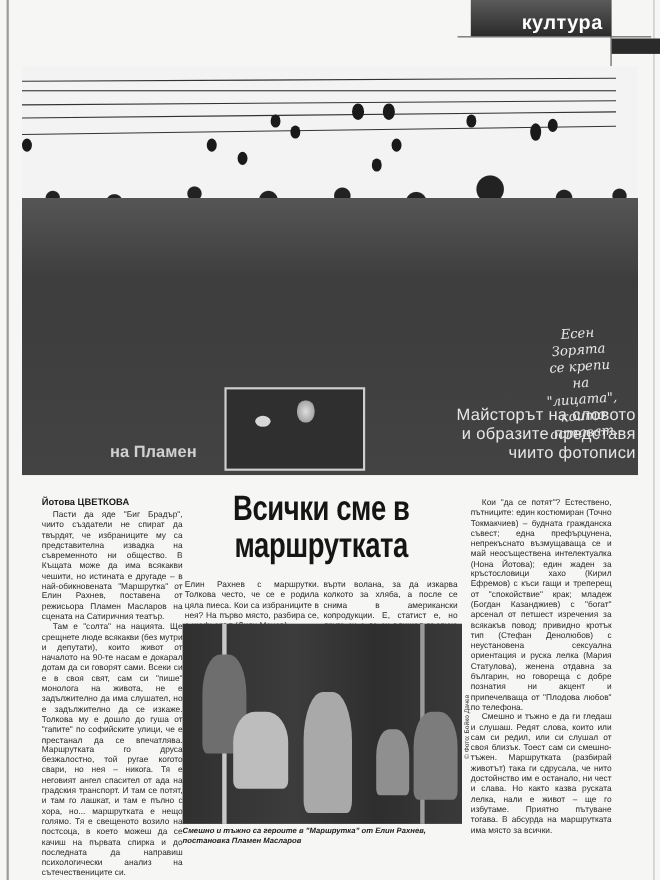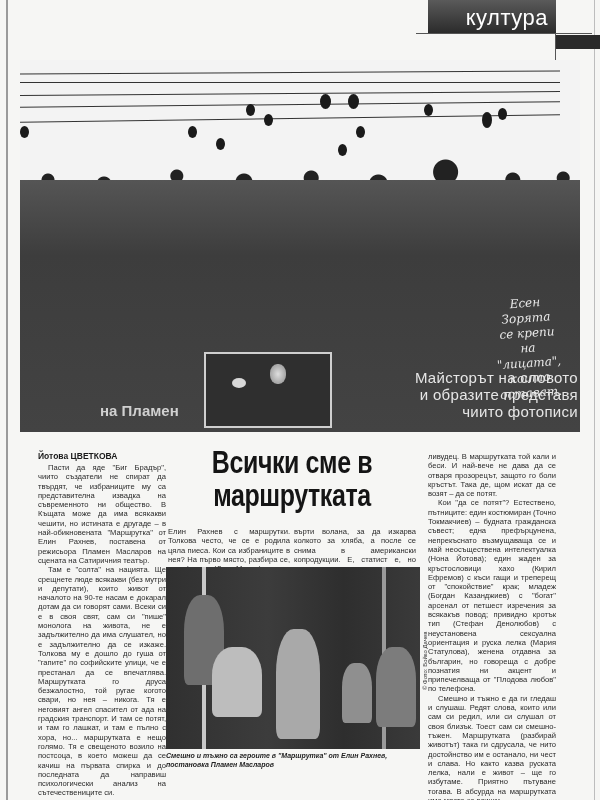--- a/index.html
+++ b/index.html
@@ -9,21 +9,21 @@
   }
   .left-rule { position: absolute; left: 6px; top: 0; width: 2px; height: 800px; background: #9a9a9a; }
   .right-rule { position: absolute; left: 594px; top: 0; width: 1px; height: 800px; background: #bdbdbd; }
 
   
   .section-tab {
     position: absolute; left: 428px; top: 0; width: 128px; height: 33px;
     background: linear-gradient(#5a5a5a, #2b2b2b); color: #fff;
   }
   .section-tab .label {
-    position: absolute; right: 8px; bottom: 2px; font-size: 22px; font-weight: normal;
+    position: absolute; right: 8px; bottom: 2px; font-size: 18px; font-weight: bold;
     letter-spacing: 0.5px;
   }
   .header-line { position: absolute; left: 416px; top: 33px; width: 176px; height: 1px; background: #555; }
   .page-num {
     position: absolute; left: 556px; top: 35px; width: 16px; height: 14px; background: #2a2a2a;
     color: #fff; font-size: 14px; text-align: center; line-height: 14px; padding-left: 44px;
   }
   .page-num-rule { position: absolute; left: 555px; top: 33px; width: 1px; height: 30px; background: #555; }
 
   
@@ -172,21 +172,20 @@
 </div>
 
 <div class="col col-2">
   <p style="text-indent:0">Елин Рахнев с маршрутки. Толкова често, че се е родила цяла пиеса. Кои са избраниците в нея? На първо място, разбира се, е шофьорът (Диян Мачев) –</p>
 </div>
 <div class="col col-3">
   <p style="text-indent:0">върти волана, за да изкарва колкото за хляба, а после се снима в американски копродукции. Е, статист е, но друго си е да си вдишал въздуха около някой хо-</p>
 </div>
 
 <div class="col col-4">
-  <p style="text-indent:0">ливудец. В маршрутката той кали и беси. И най-вече не дава да се отваря прозорецът, защото го боли кръстът. Така де, щом искат да се возят – да се потят.</p>
   <p>Кои "да се потят"? Естествено, пътниците: един костюмиран (Точно Токмакчиев) – будната гражданска съвест; една префърцунена, непрекъснато възмущаваща се и май неосъществена интелектуалка (Нона Йотова); един жаден за кръстословици хахо (Кирил Ефремов) с къси гащи и треперещ от "спокойствие" крак; младеж (Богдан Казанджиев) с "богат" арсенал от петшест изречения за всякакъв повод; привидно кротък тип (Стефан Денолюбов) с неустановена сексуална ориентация и руска лелка (Мария Статулова), женена отдавна за българин, но говореща с добре познатия ни акцент и припечелваща от "Плодова любов" по телефона.</p>
   <p>Смешно и тъжно е да ги гледаш и слушаш. Редят слова, които или сам си редил, или си слушал от своя близък. Тоест сам си смешно-тъжен. Маршрутката (разбирай животът) така ги сдрусала, че нито достойнство им е останало, ни чест и слава. Но както казва руската лелка, нали е живот – ще го избутаме. Приятно пътуване тогава. В абсурда на маршрутката има място за всички.</p>
 </div>
 
 <div class="photo-stage">
   <div class="pillar" style="left:36px"></div>
   <div class="pillar" style="left:216px;background:#9a9a9a"></div>
   <div class="fig" style="left:18px;top:28px;width:40px;height:90px;background:#6e6e6e"></div>
   <div class="fig" style="left:46px;top:80px;width:50px;height:70px;background:#bdbdbd"></div>
   <div class="fig" style="left:110px;top:62px;width:44px;height:110px;background:#a9a9a9"></div>

